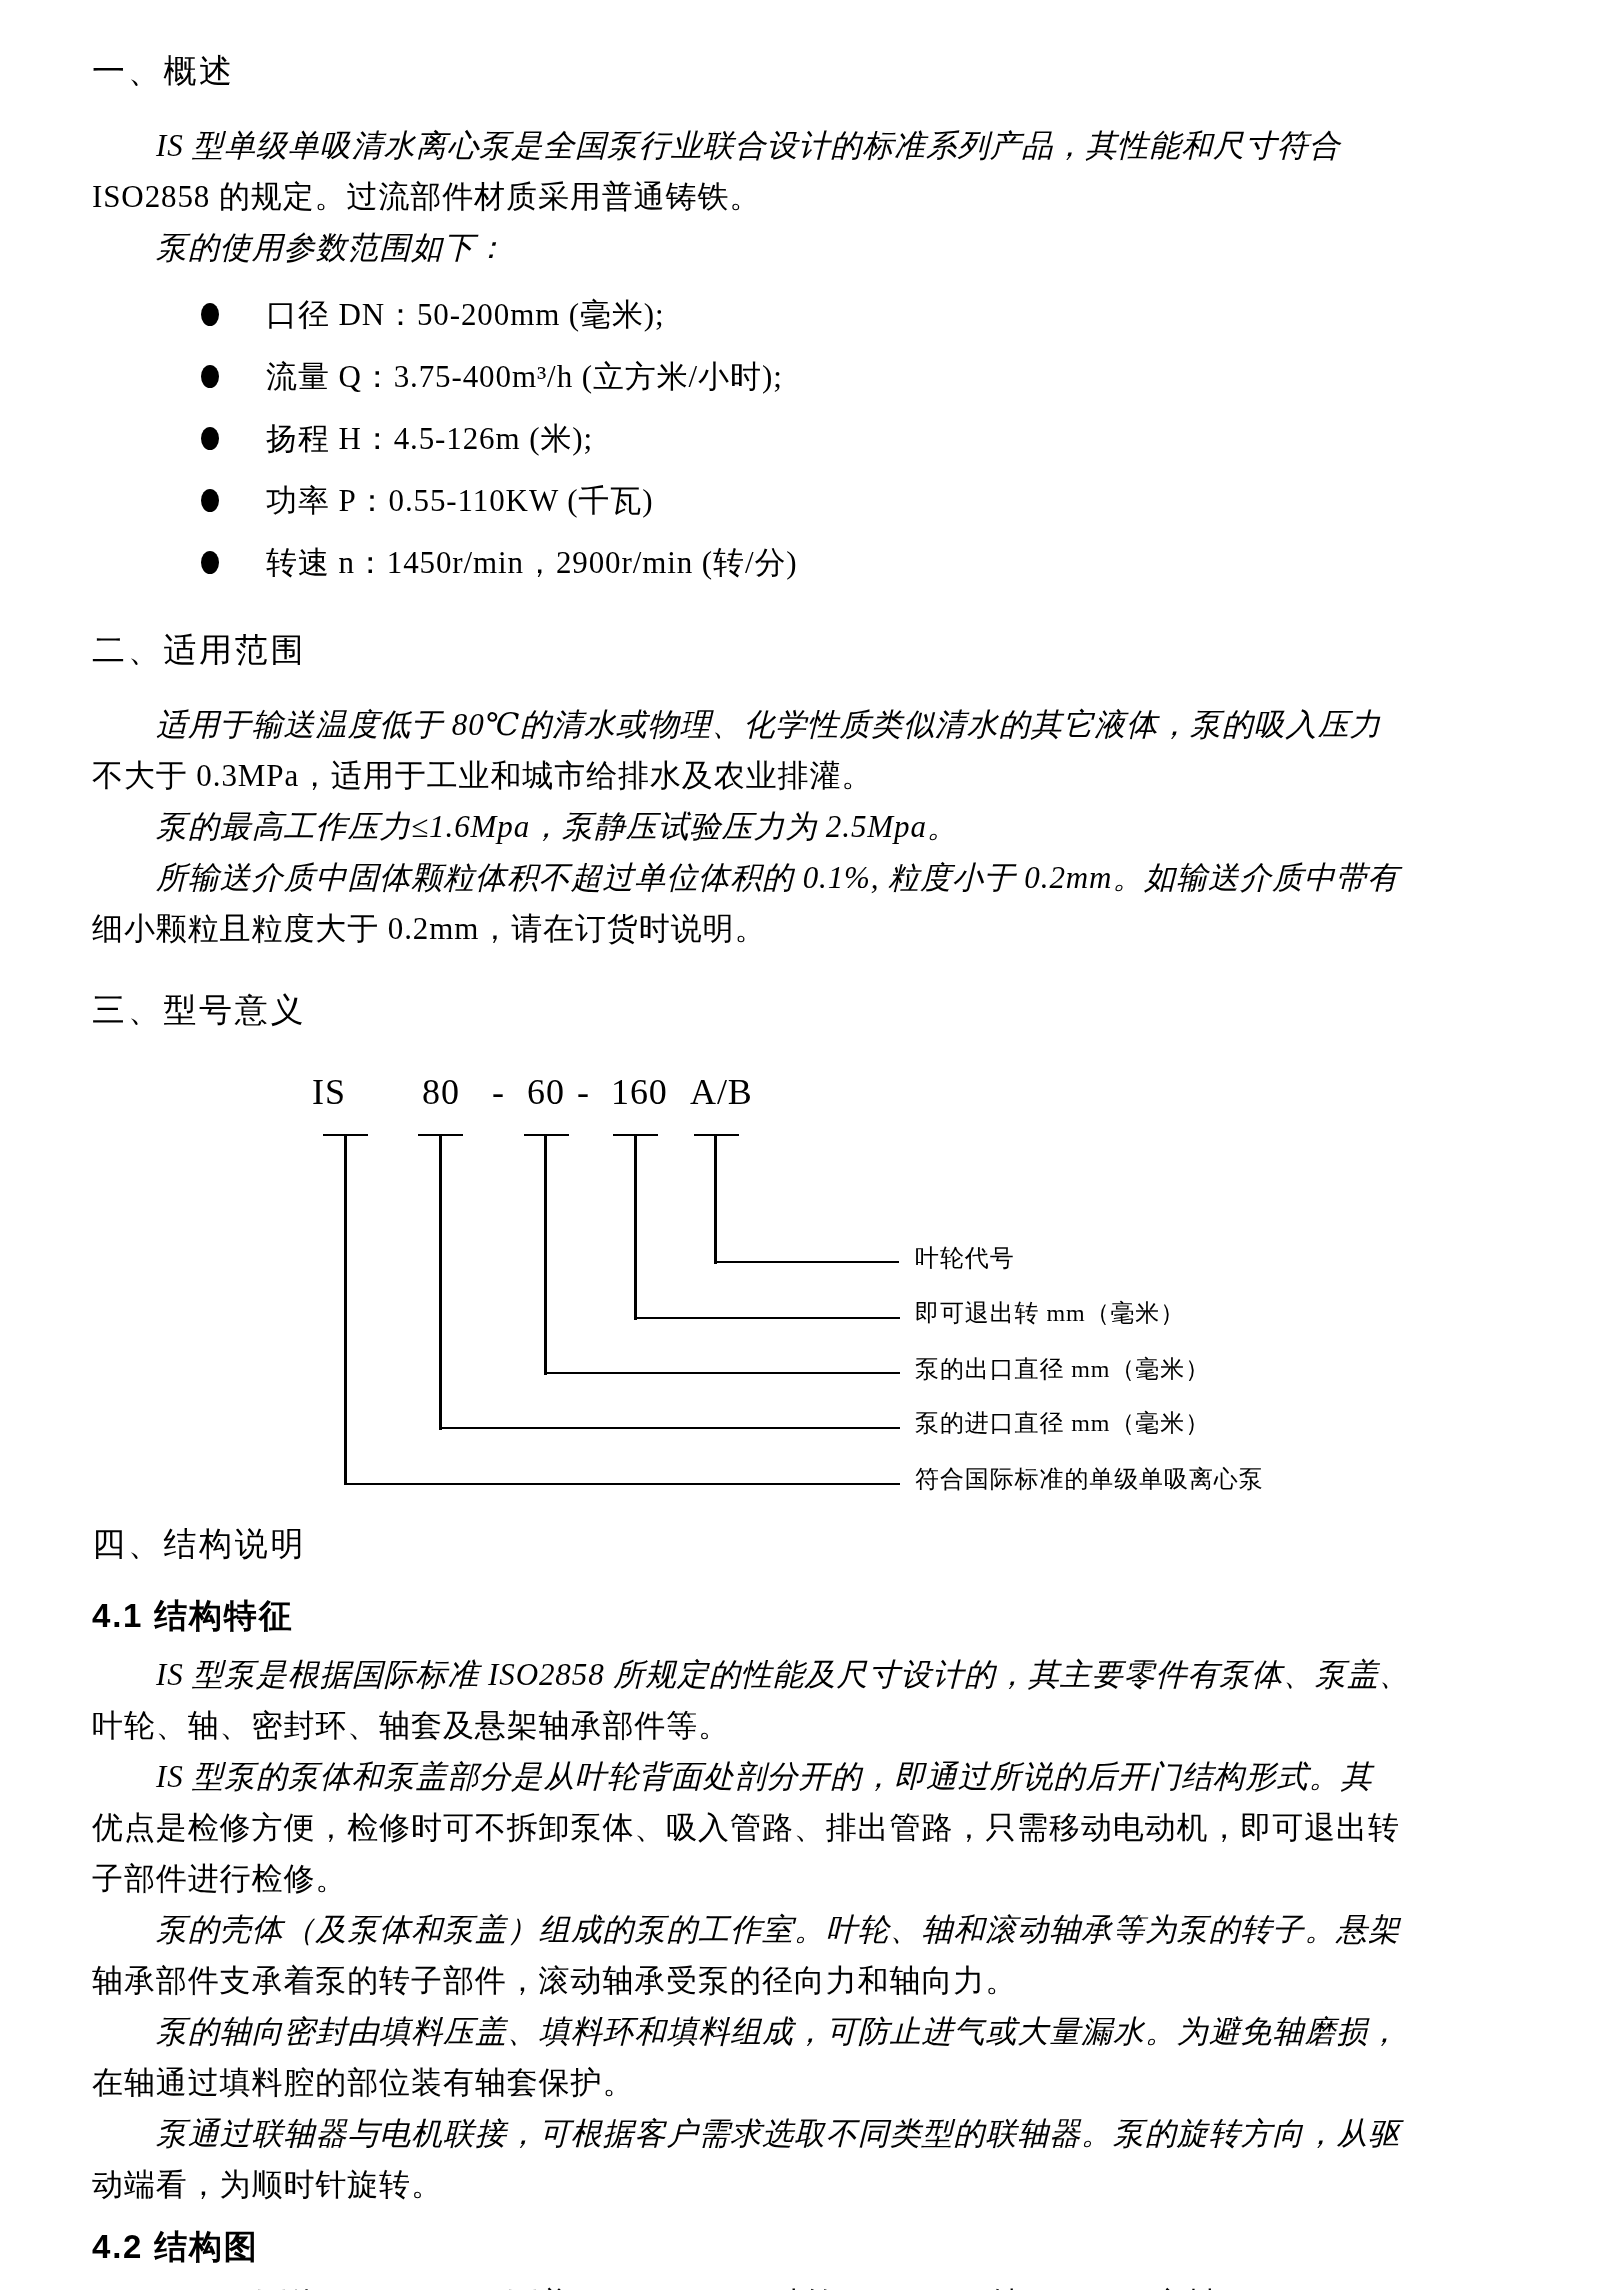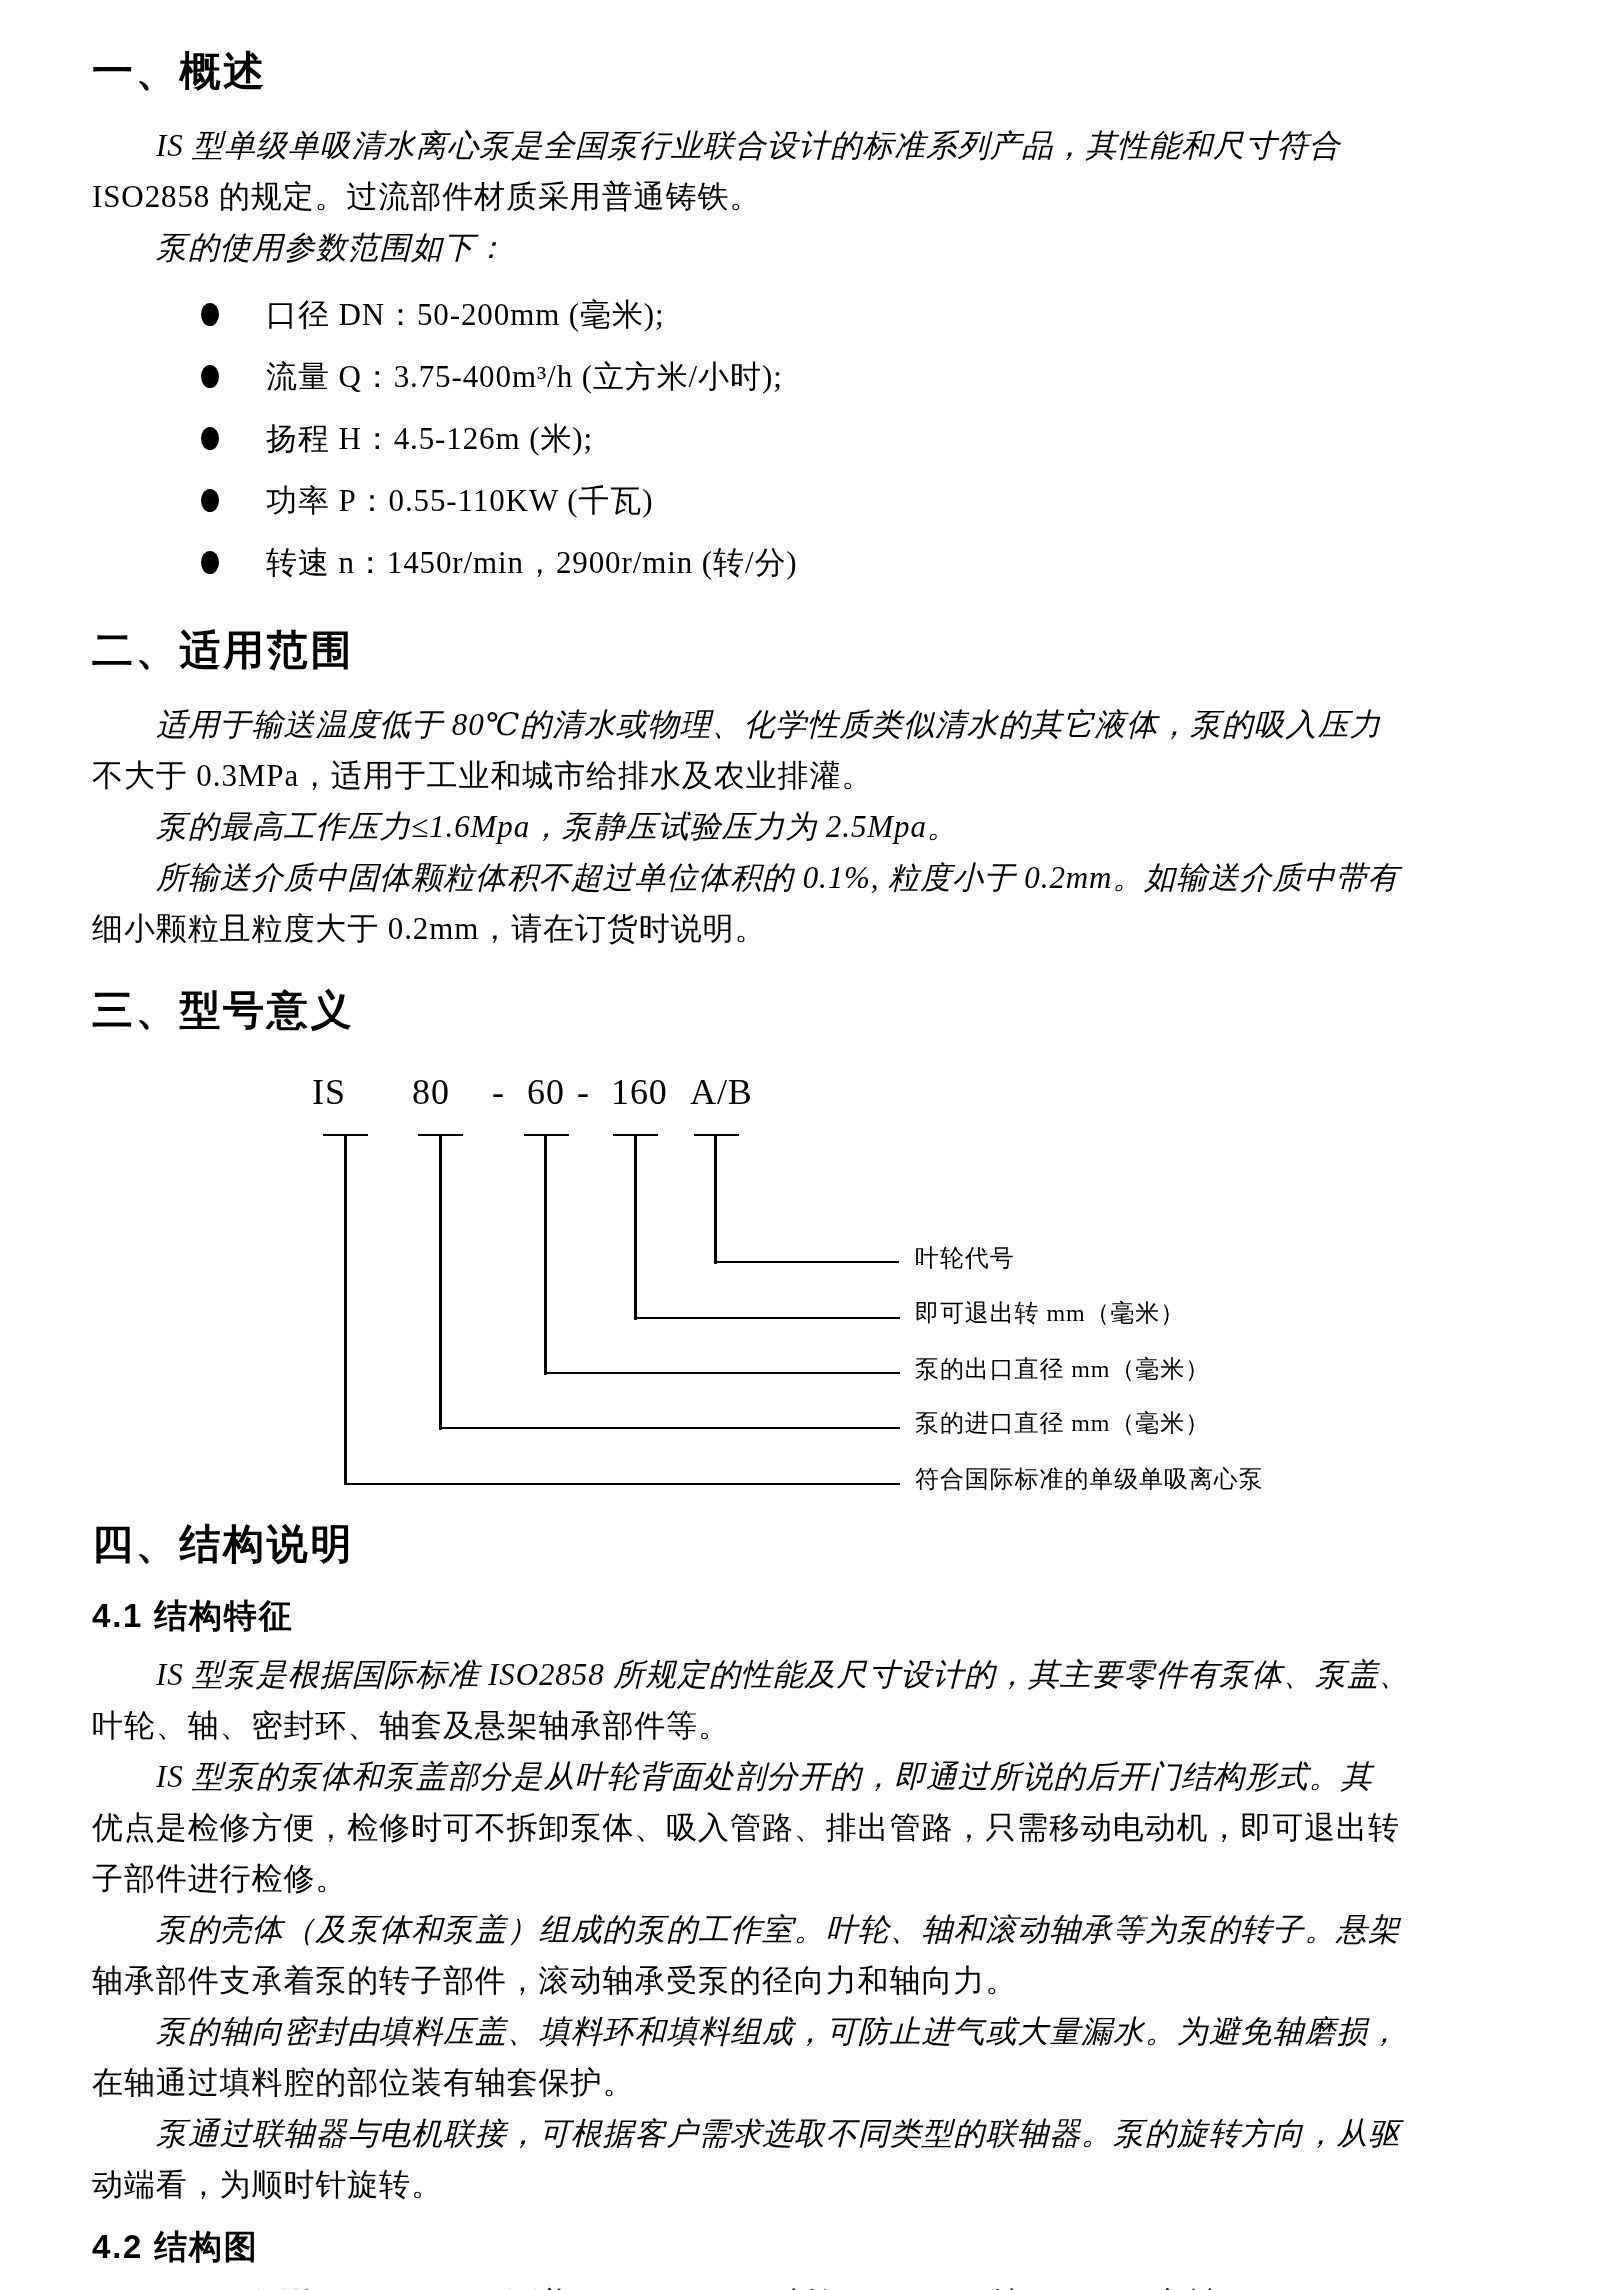--- a/index.html
+++ b/index.html
@@ -6,21 +6,21 @@
   body{
     width:1620px;height:2291px;
     background:#ffffff;color:#000;
     font-family:"Liberation Serif","DejaVu Serif",serif;
     overflow:hidden;
   }
   .content{padding:45px 85px 0 92px;}
 
   .h1{
     font-family:"Liberation Sans","DejaVu Sans",sans-serif;
-    font-weight:bold;font-size:41px;line-height:52px;
+    font-weight:normal;font-size:33px;line-height:52px;
     letter-spacing:2.7px;margin:0 0 23px 0;
   }
   .h1.sp{margin-top:30px;}
 
   .bodyline{
     font-size:31px;line-height:51px;height:51px;
     white-space:nowrap;letter-spacing:0.9px;
   }
   .bodyline.indent{text-indent:64px;font-style:italic;}
 
@@ -28,21 +28,21 @@
   .bullet-row{height:62px;display:flex;align-items:center;}
   .dot{
     width:18px;height:23px;background:#000;border-radius:50%;
     margin-left:109px;margin-right:47px;flex:0 0 auto;
   }
   .bullet-text{font-size:31px;letter-spacing:0.9px;white-space:nowrap;}
 
   
   .diagram{position:relative;height:452px;margin-top:5.4px;}
   .m-part{position:absolute;top:12.5px;font-size:36px;letter-spacing:0.9px;}
-  .mp0{left:220px;} .mp1{left:320px;} .mp2{left:400px;} .mp3{left:435px;}
+  .mp0{left:220px;} .mp1{left:330px;} .mp2{left:400px;} .mp3{left:435px;}
   .mp4{left:485px;} .mp5{left:519px;} .mp6{left:598px;}
   .tick{position:absolute;top:75px;width:45px;height:2.7px;background:#000;}
   .t1{left:231px;} .t2{left:326px;} .t3{left:432px;} .t4{left:521px;} .t5{left:602px;}
   .vline{position:absolute;top:77px;width:2.7px;background:#000;}
   .v1{left:252px;height:349px;} .v2{left:347px;height:294px;}
   .v3{left:452px;height:239px;} .v4{left:542px;height:184px;}
   .v5{left:622px;height:128px;}
   .hline{position:absolute;height:2.7px;background:#000;}
   .hl5{top:202px;left:622px;width:185px;}
   .hl4{top:258px;left:542px;width:266px;}

